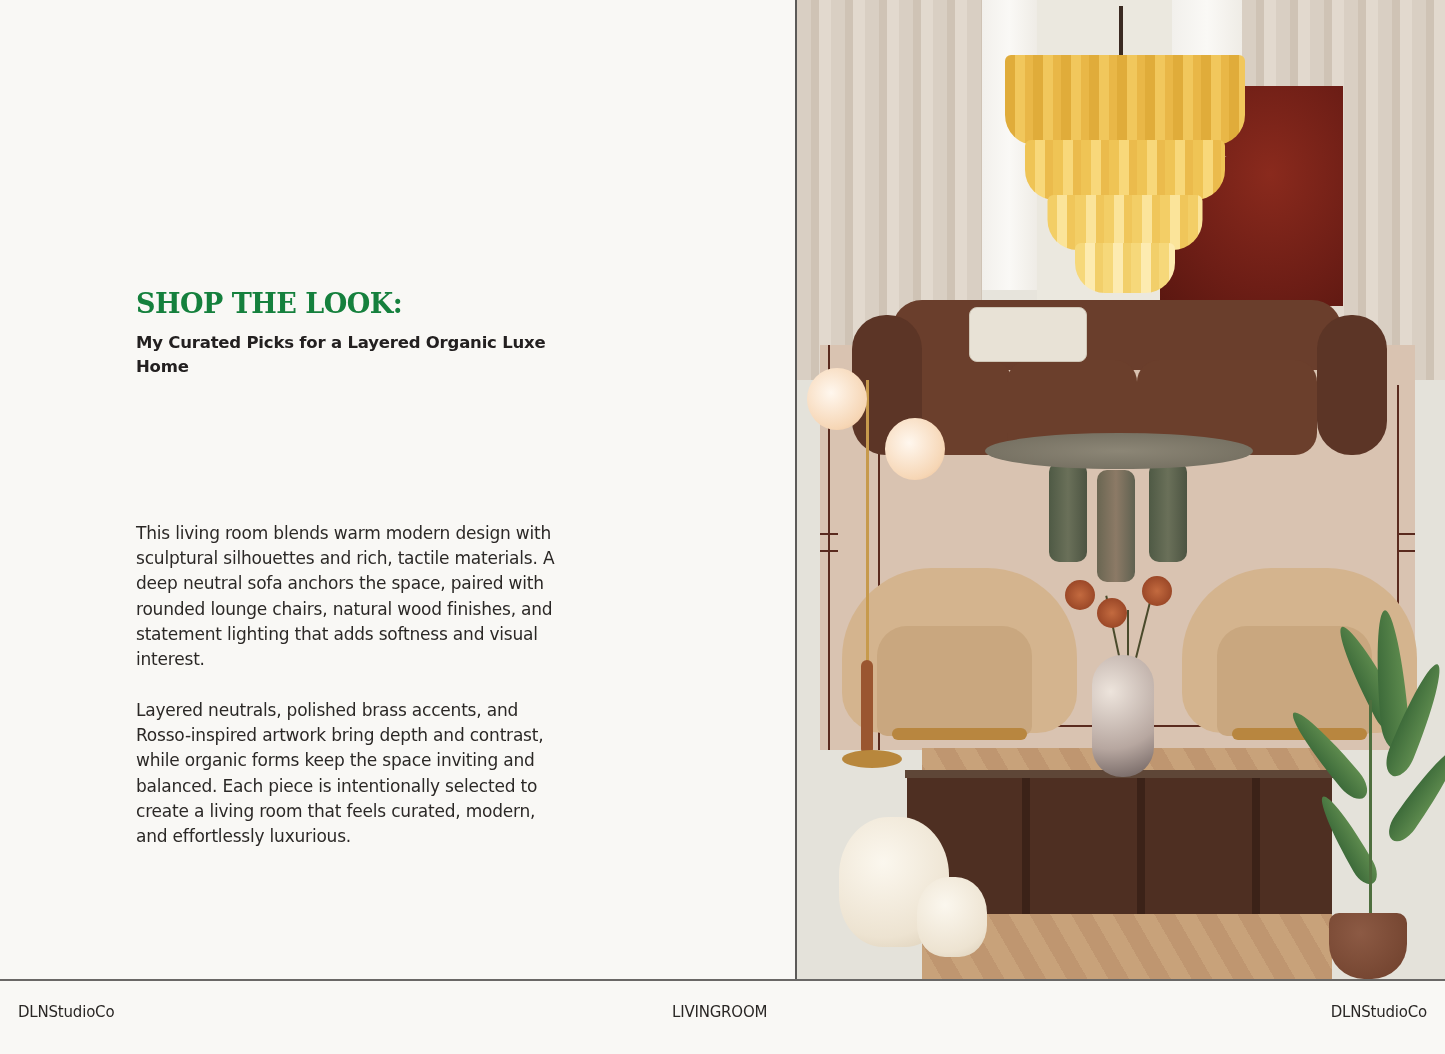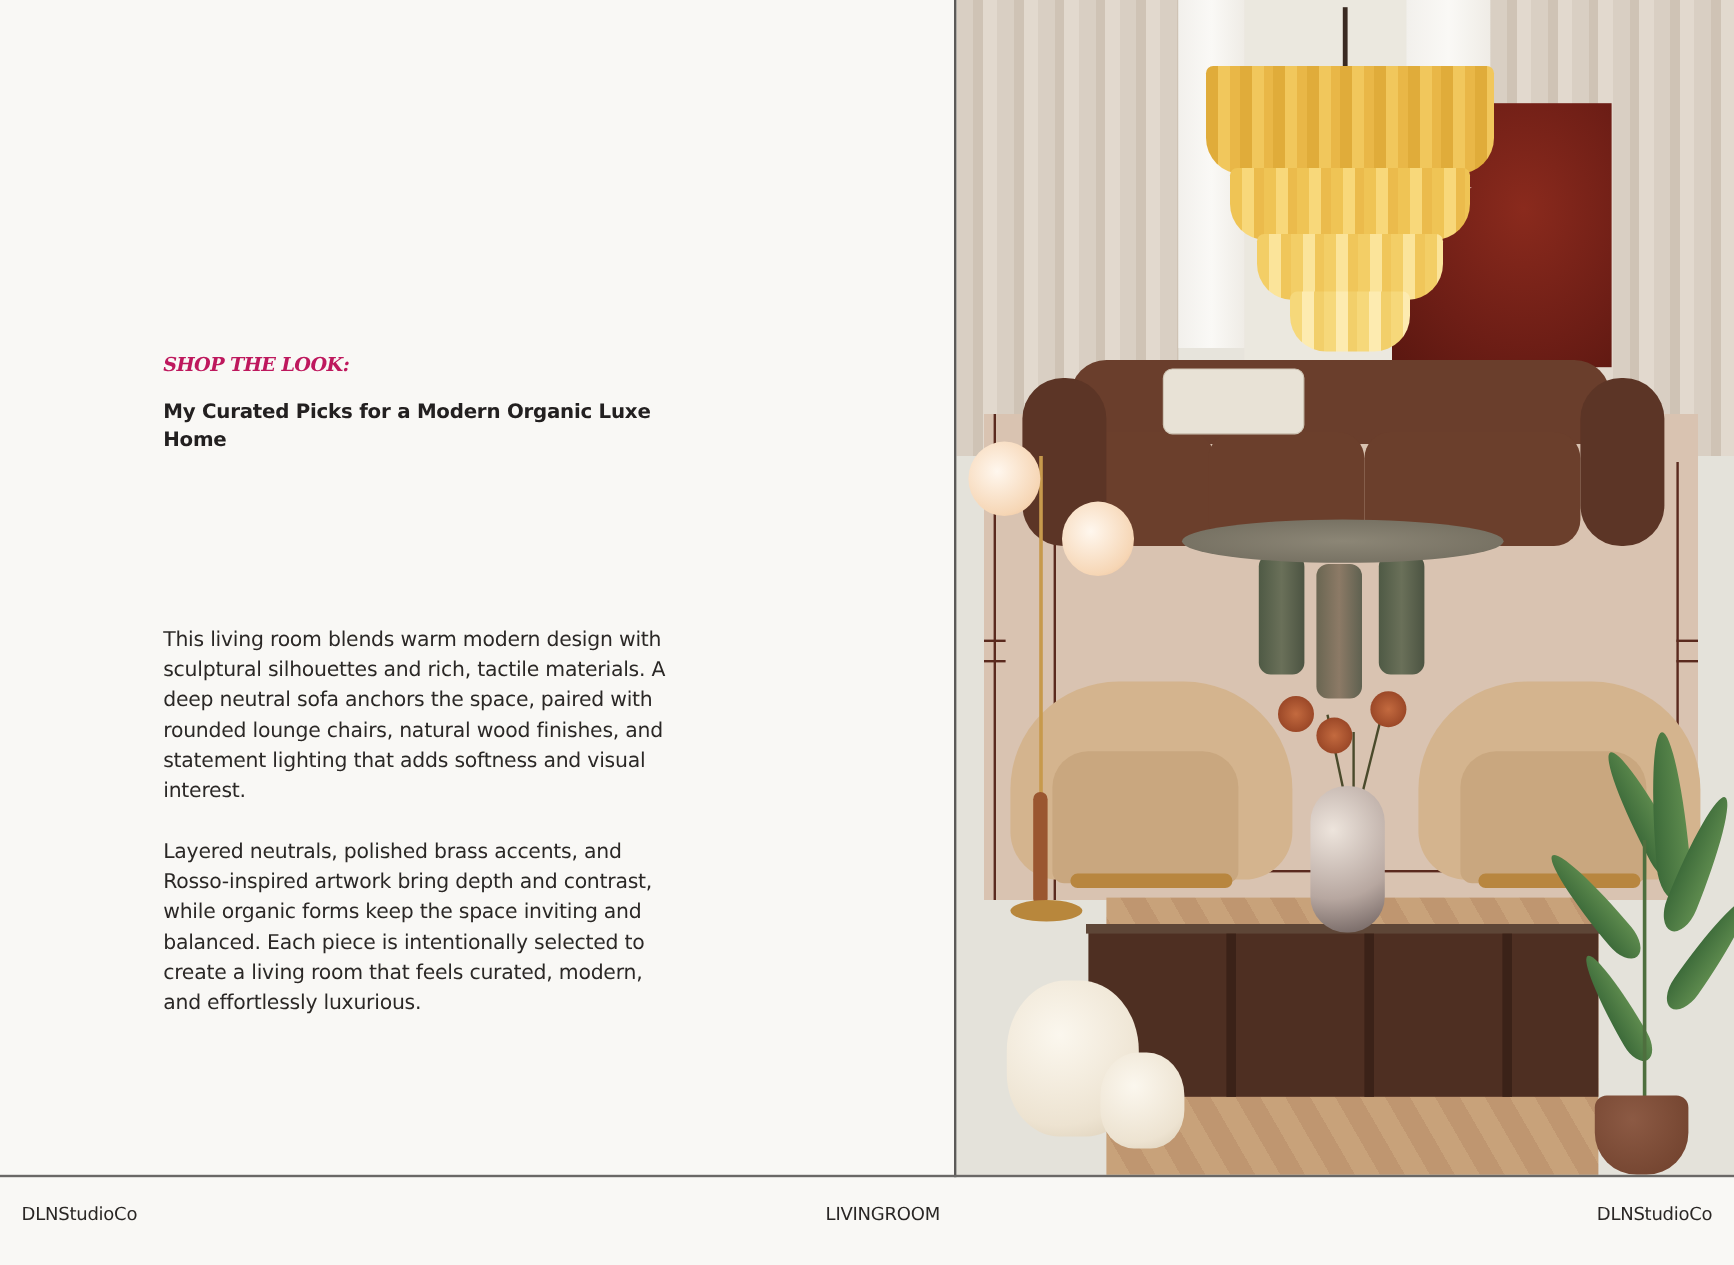--- a/index.html
+++ b/index.html
@@ -3,36 +3,36 @@
 <meta charset="utf-8">
 <style>
   * { box-sizing: border-box; margin: 0; padding: 0; }
   html, body { width: 1445px; height: 1054px; overflow: hidden; background: #f9f8f5; }
   body { position: relative; font-family: "DejaVu Sans", sans-serif; color: #2a2725; }
 
   .page { position: absolute; left: 0; top: 0; width: 1445px; height: 1054px; background: #f9f8f5; }
 
   
   .text-col { position: absolute; left: 136px; top: 290px; width: 450px; }
-  .heading { font-family: "DejaVu Serif", serif; font-weight: bold; font-size: 16px; letter-spacing: -0.5px; color: #be185d; line-height: 28px; font-style: italic; }
+  .heading { font-family: "DejaVu Serif", serif; font-weight: bold; font-size: 27px; letter-spacing: -0.5px; color: #15803d; line-height: 28px; }
   .subheading { margin-top: 13px; font-size: 16.5px; font-weight: bold; color: #232020; line-height: 24px; letter-spacing: -0.2px; }
   .tagline { margin-top: 8px; font-size: 17px; font-style: italic; color: #2d2a28; line-height: 25.5px; width: 320px; letter-spacing: -0.2px; }
   .para { position: absolute; left: 136px; width: 430px; font-size: 17px; line-height: 25.2px; color: #2b2826; letter-spacing: -0.2px; }
   .para-1 { top: 521px; }
   .para-2 { top: 698px; }
 
   
   .v-divider { position: absolute; left: 795px; top: 0; width: 1.5px; height: 981px; background: #5c5a58; }
   .h-divider { position: absolute; left: 0; top: 979px; width: 1445px; height: 2px; background: #6a6866; }
 
   
   .footer { position: absolute; left: 0; top: 981px; width: 1445px; height: 73px; }
   .footer-left, .footer-center, .footer-right { position: absolute; top: 22px; font-size: 15px; color: #2a2725; letter-spacing: -0.2px; }
   .footer-left { left: 18px; }
-  .footer-center { left: 688px; text-align: center; }
+  .footer-center { left: 672px; text-align: center; }
   .footer-right { right: 18px; }
 
   
   .moodboard { position: absolute; left: 797px; top: 0; width: 648px; height: 979px; background: #e7e4dc; overflow: hidden; }
   .wall-lower { position: absolute; left: 0; top: 380px; width: 648px; height: 600px; background: #e4e2da; }
   .curtain { position: absolute; top: 0; height: 380px; background: repeating-linear-gradient(90deg, #d9cfc3 0 14px, #cfc3b5 14px 22px, #e2d9ce 22px 34px); }
   .curtain-l { left: 0; width: 185px; }
   .curtain-r { left: 445px; width: 203px; }
   .sheer { position: absolute; top: 0; height: 290px; background: linear-gradient(90deg, #f2f0ec, #faf9f6, #efece6); }
   .sheer-l { left: 185px; width: 55px; }
@@ -101,21 +101,21 @@
   .plant-pot { position: absolute; left: 532px; top: 913px; width: 78px; height: 66px; background: radial-gradient(circle at 40% 30%, #8c5a44, #6e3f2b); border-radius: 10px 10px 35px 35px; }
   .leaf { position: absolute; background: linear-gradient(90deg, #3d6b3a, #5e8b4e); border-radius: 50% 50% 50% 50% / 80% 80% 20% 20%; }
 </style>
 </head>
 <body>
 
 <div class="page">
 
   <div class="text-col">
     <div class="heading">SHOP THE LOOK:</div>
-    <div class="subheading">My Curated Picks for a Modern Organic Luxe Home</div>
+    <div class="subheading">My Curated Picks for a Layered Organic Luxe Home</div>
   </div>
 
   <p class="para para-2">Layered neutrals, polished brass accents, and Rosso-inspired artwork bring depth and contrast, while organic forms keep the space inviting and balanced. Each piece is intentionally selected to create a living room that feels curated, modern, and effortlessly luxurious.</p>
   <p class="para para-1">This living room blends warm modern design with sculptural silhouettes and rich, tactile materials. A deep neutral sofa anchors the space, paired with rounded lounge chairs, natural wood finishes, and statement lighting that adds softness and visual interest.</p>
 
   <div class="moodboard">
     <div class="wall-lower"></div>
     <div class="window-gap"></div>
     <div class="curtain curtain-l"></div>
     <div class="sheer sheer-l"></div>

